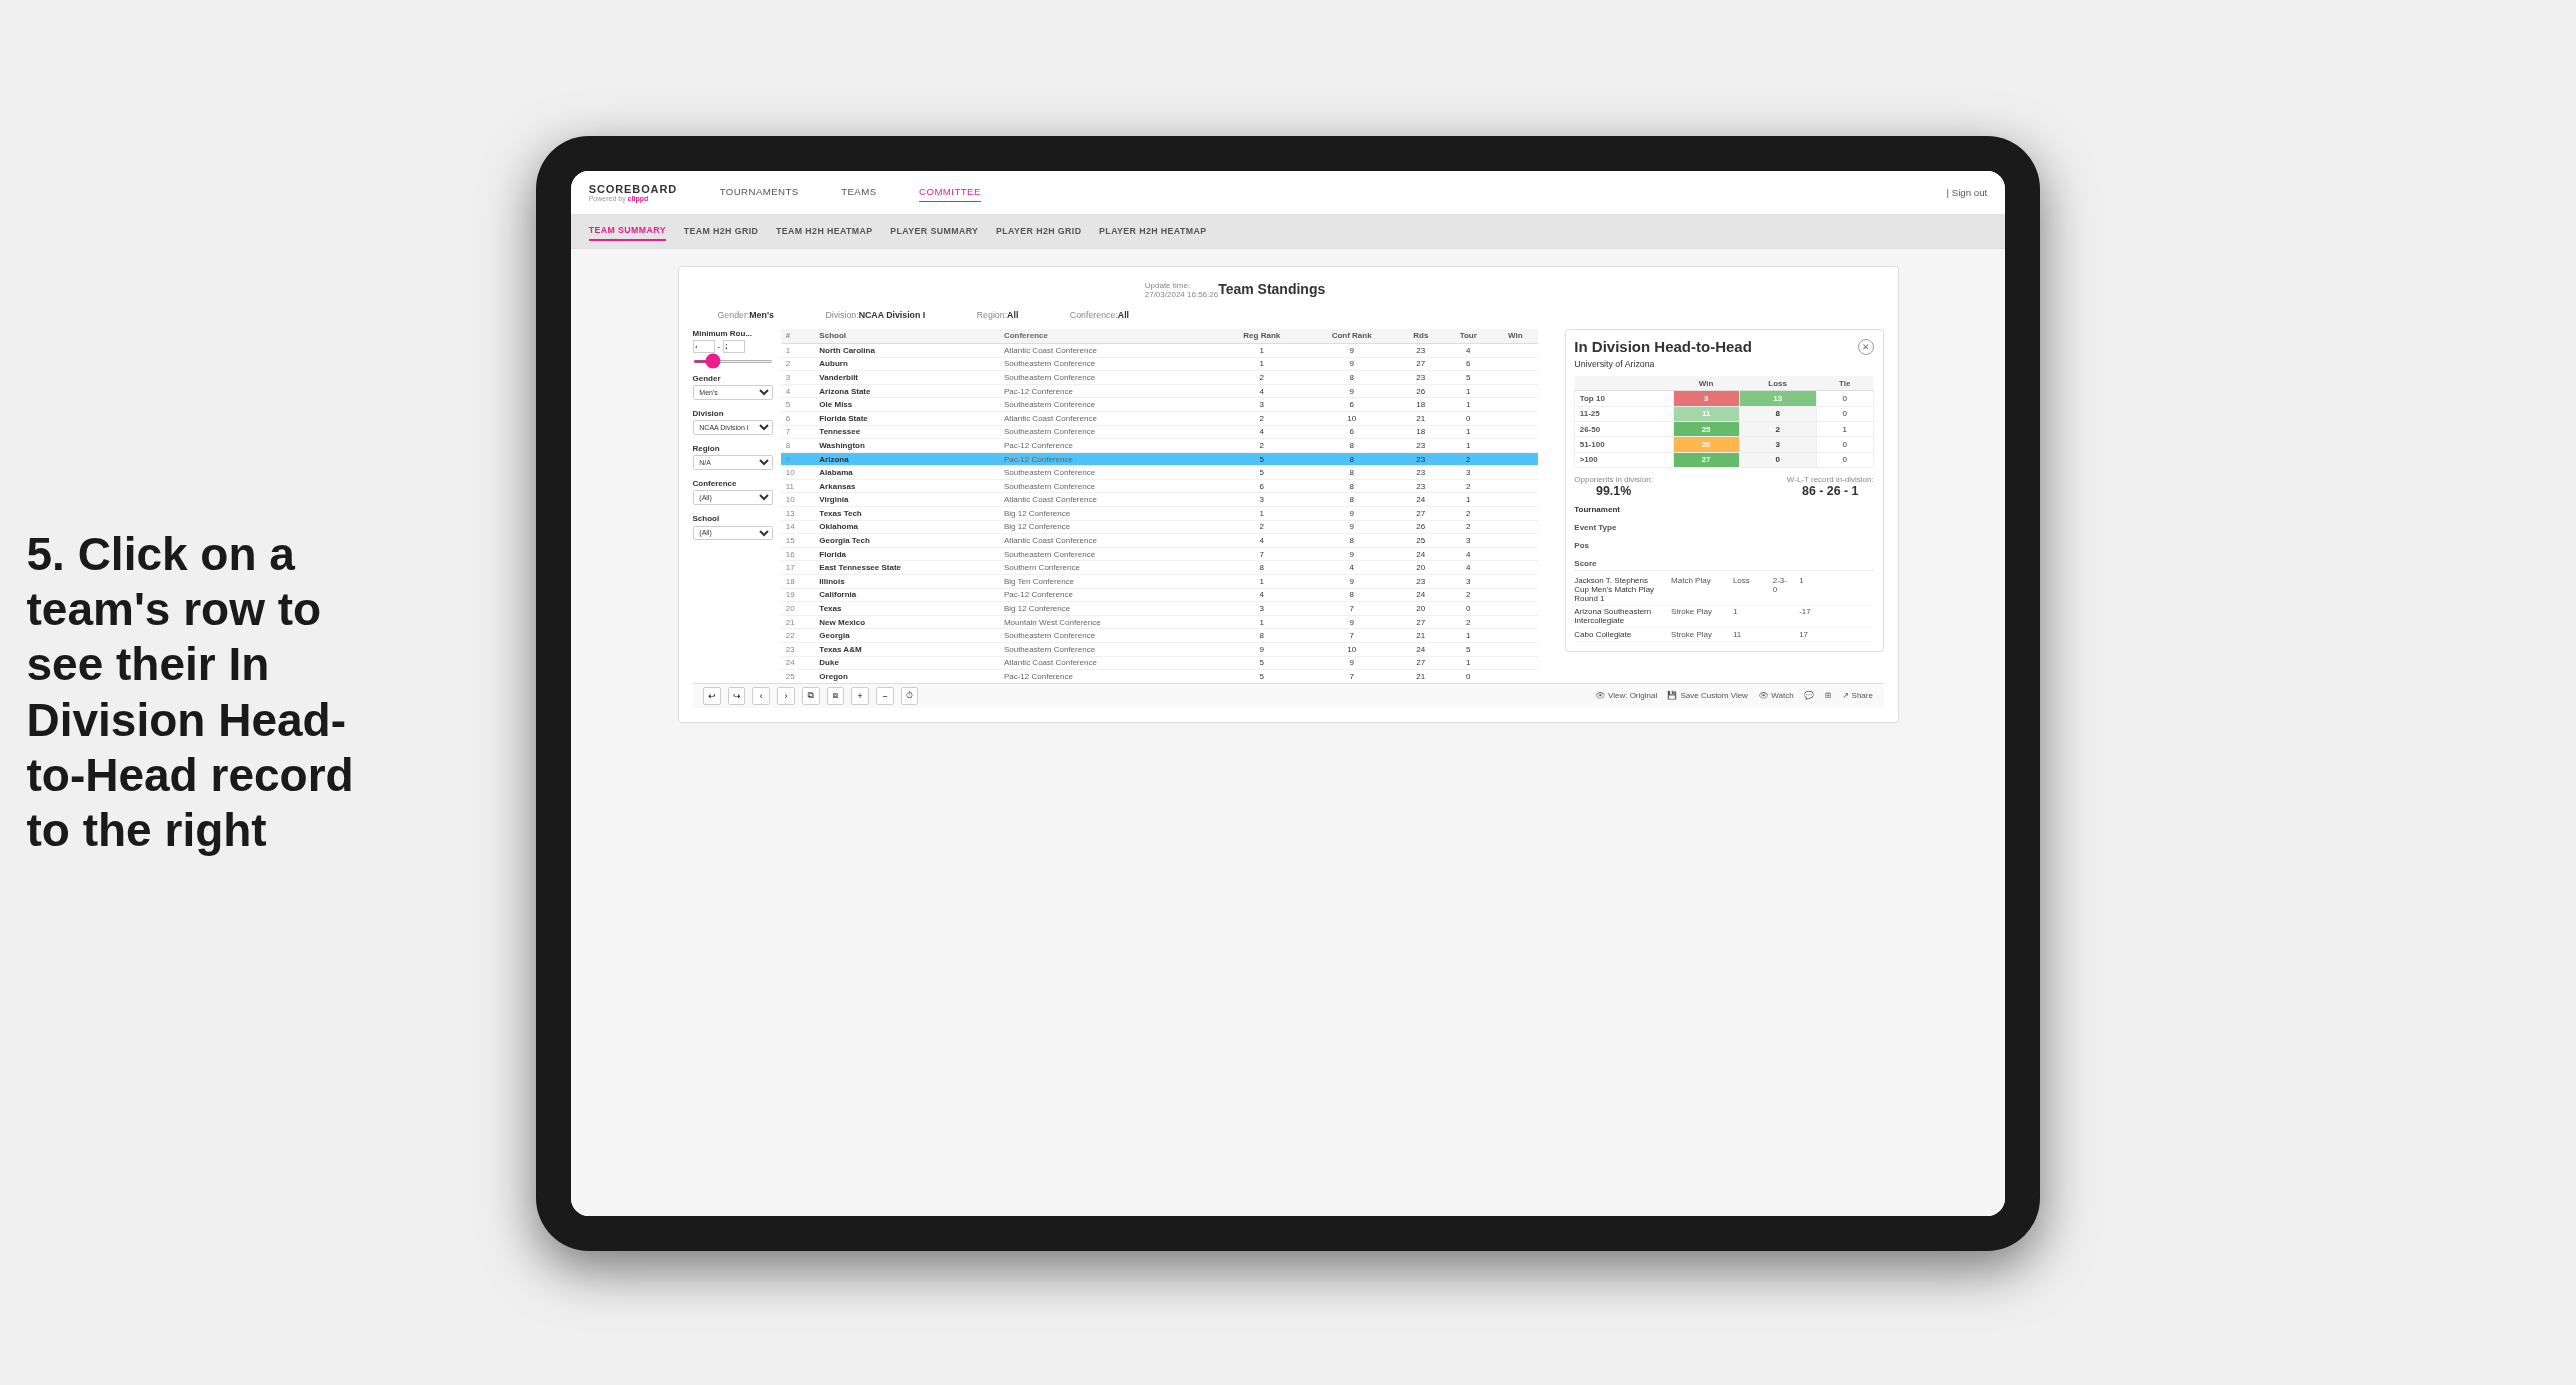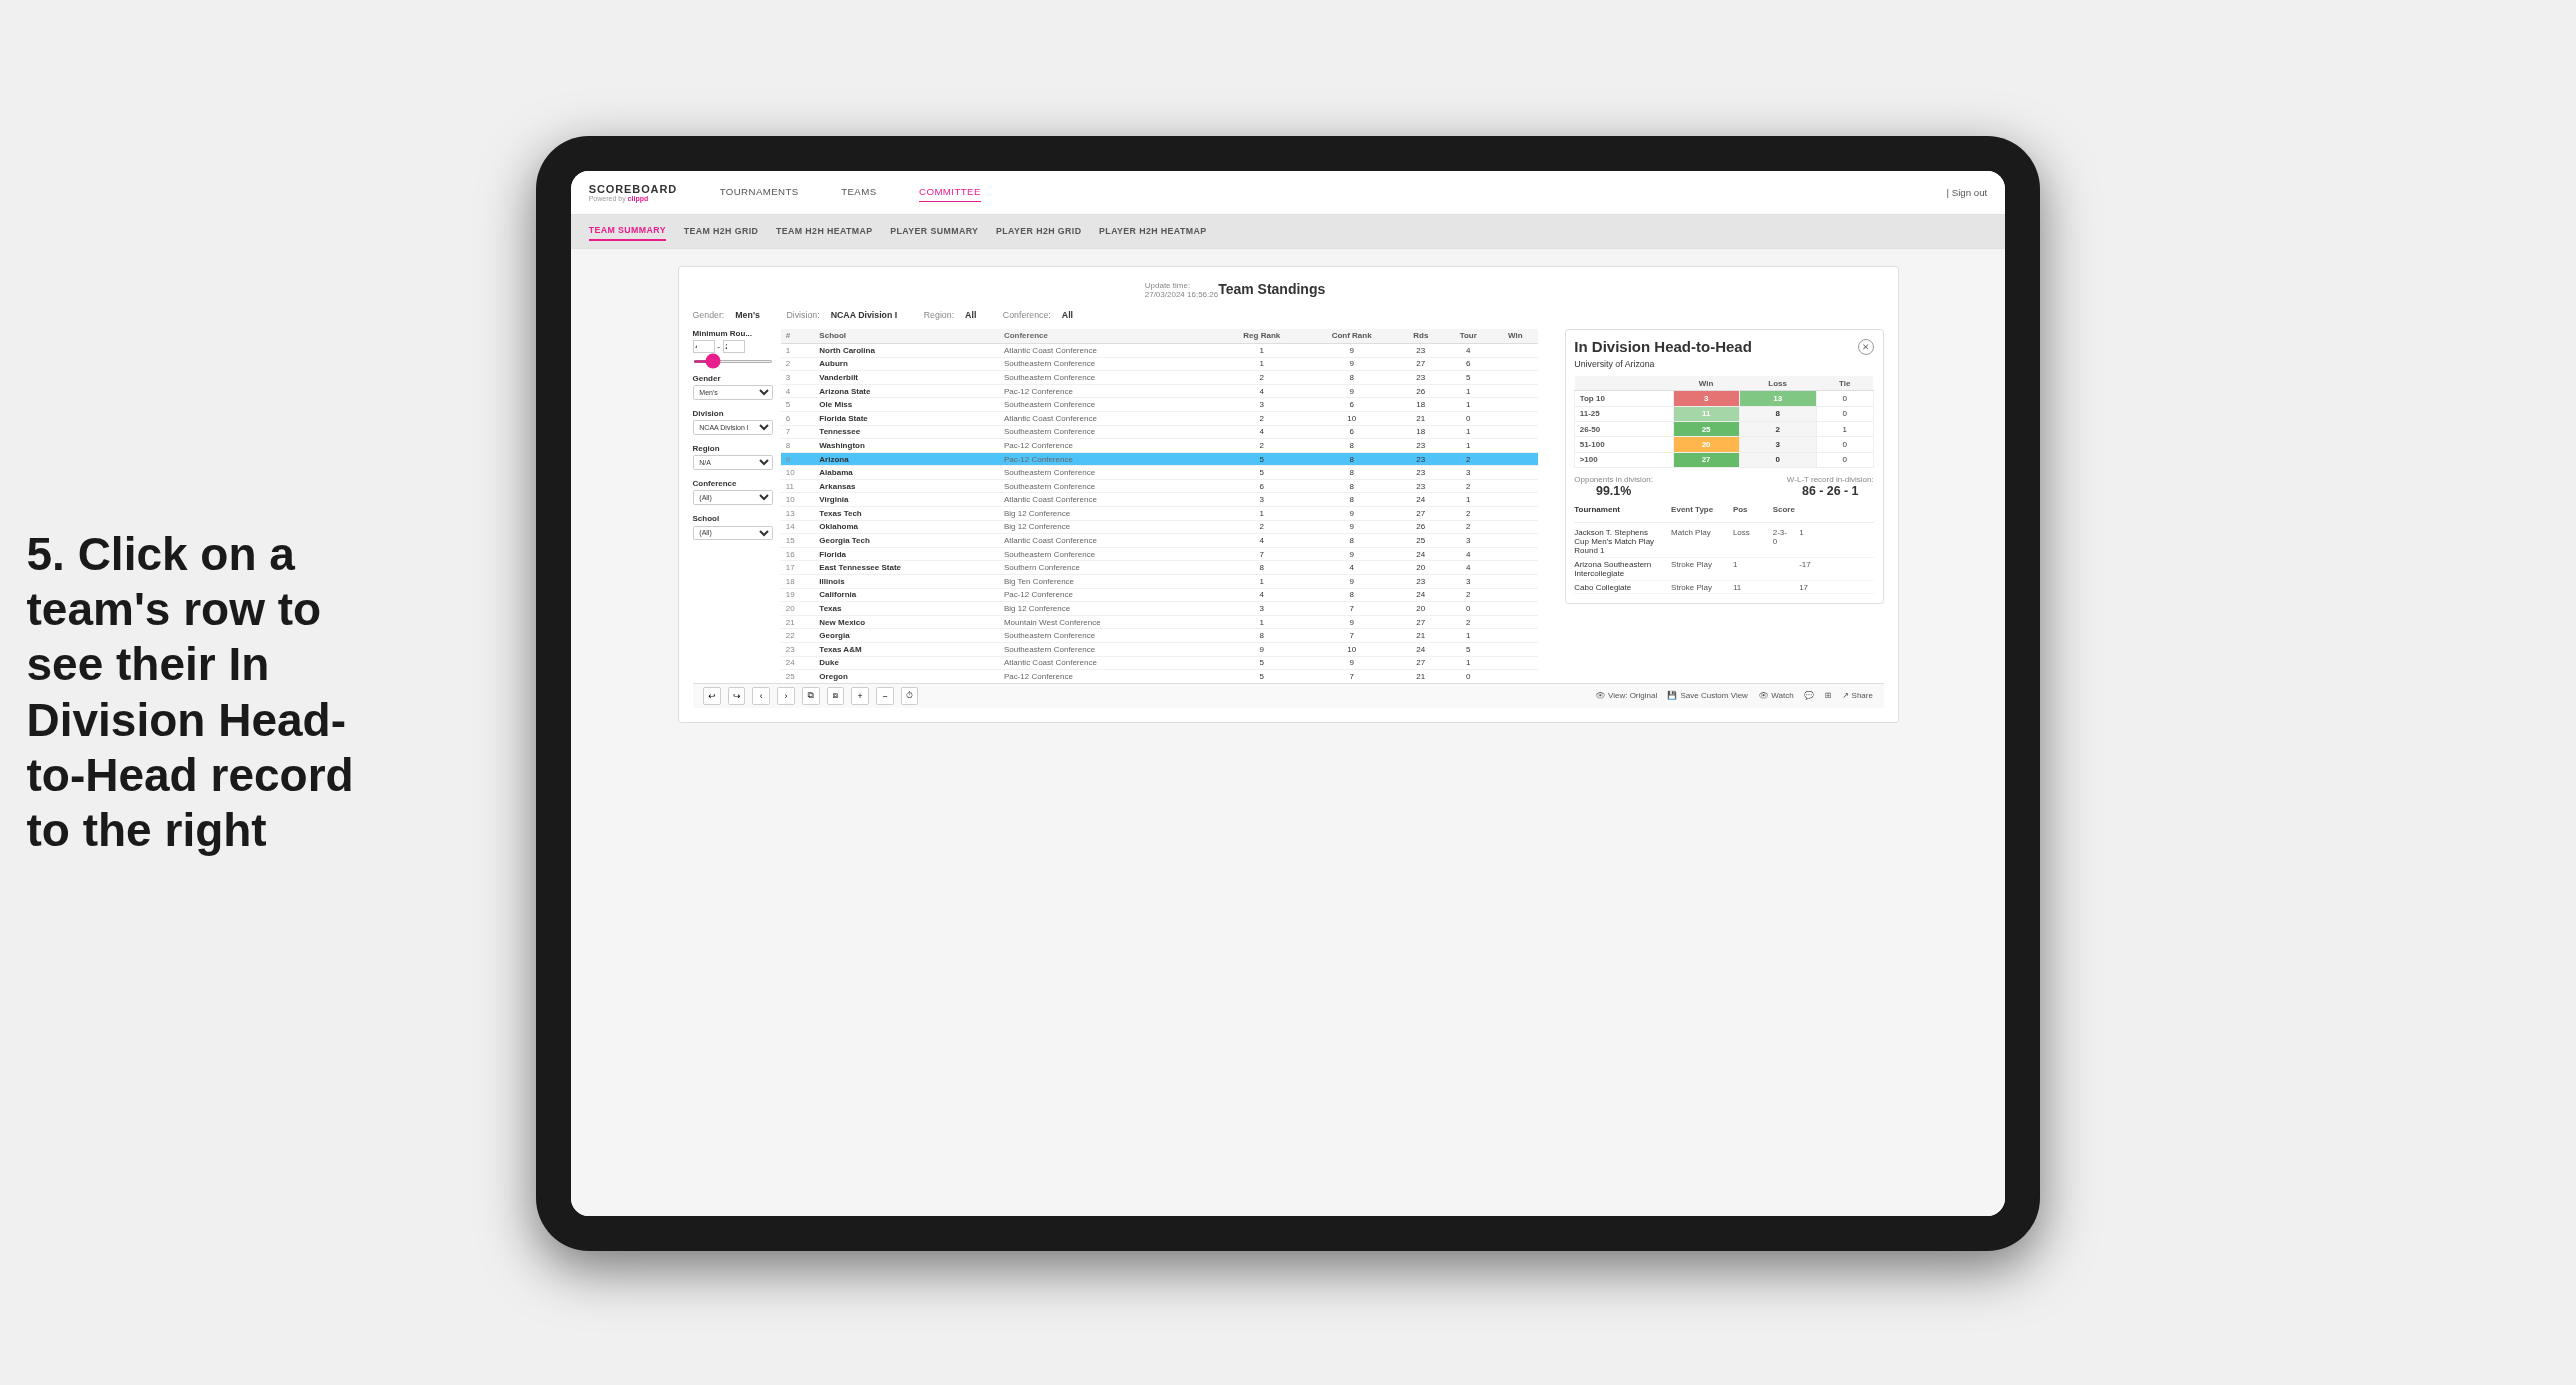--- a/index.html
+++ b/index.html
@@ -170,21 +170,22 @@
       gap: 26.5px;
       font-size: 8.8px;
       color: #555;
       margin-bottom: 8.8px;
       align-items: center;
     }
 
     .filter-item {
       display: flex;
       align-items: center;
-      gap: 11px;
+      gap: 0;
+      margin-left: 25px;
     }
 
     .filter-label {
       color: #888;
     }
 
     .filter-value {
       font-weight: bold;
       color: #333;
     }
@@ -386,22 +387,23 @@
     .tournament-section {
       font-size: 8px;
     }
 
     .tournament-header {
       display: flex;
       gap: 8.8px;
       color: #888;
       font-weight: bold;
       border-bottom: 0.9px solid #eee;
-      padding-bottom: 8px;
+      padding-bottom: 2px;
       margin-bottom: 3.5px;
+      flex-direction: column;
     }
 
     .tournament-row {
       display: flex;
       gap: 8.8px;
       padding: 1.8px 0;
       border-bottom: 0.9px solid #f5f5f5;
       align-items: flex-start;
     }
 

